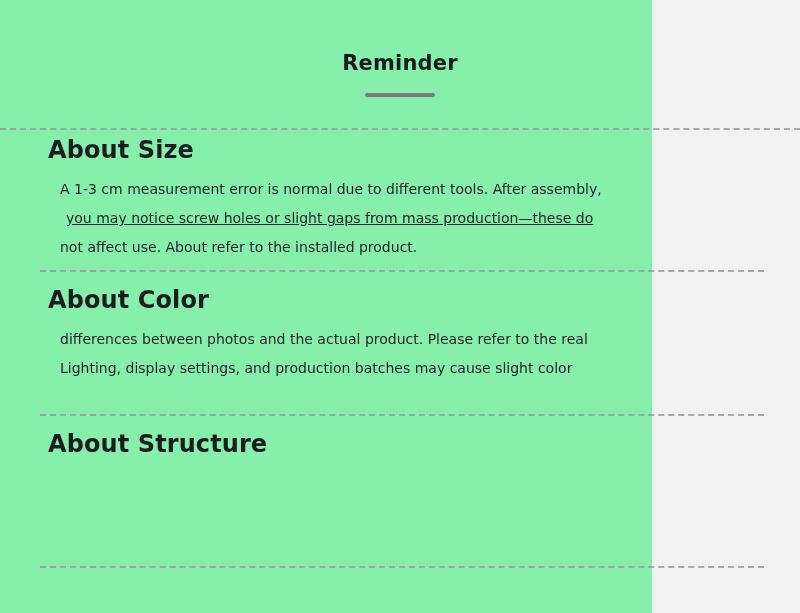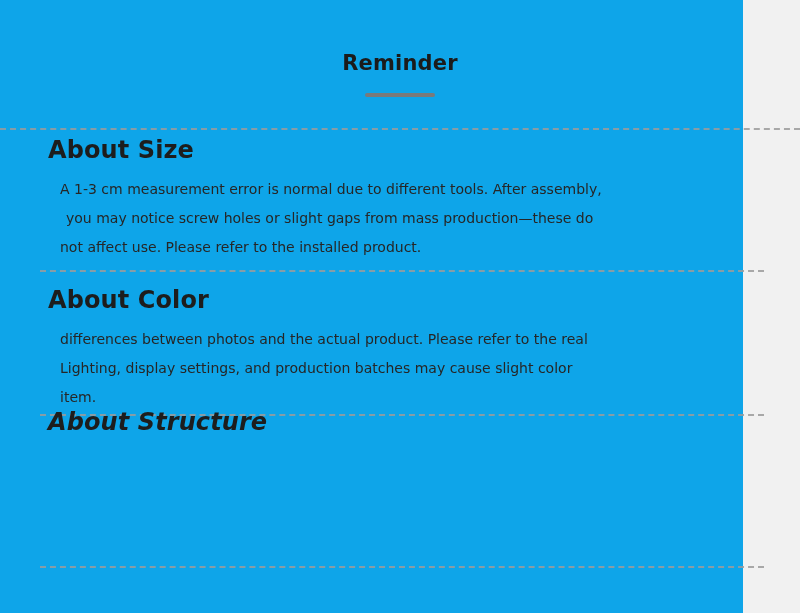--- a/index.html
+++ b/index.html
@@ -10,23 +10,23 @@
   body {
     width: 800px;
     height: 613px;
     background: #f1f1f1;
     font-family: "DejaVu Sans", "Liberation Sans", sans-serif;
     overflow: hidden;
   }
 
   .page {
     position: relative;
-    width: 743px;
+    width: 652px;
     height: 613px;
-    background: #0ea5e9;
+    background: #86efac;
     box-sizing: border-box;
   }
 
   
   .title-block {
     position: absolute;
     left: 0;
     top: 50px;
     width: 800px;
     text-align: center;
@@ -68,40 +68,41 @@
   .divider-d4 { top: 566px; }
 
   
   .section {
     position: absolute;
     left: 48px;
     width: 716px;
   }
   .section-1 { top: 138px; }
   .section-2 { top: 288px; }
-  .section-3 { top: 410px; font-style: italic; }
+  .section-3 { top: 432px; }
 
   .section-heading {
     font-size: 24px;
     font-weight: bold;
     color: #1d1d1d;
     line-height: 24px;
     margin: 0;
     letter-spacing: 0.1px;
   }
   .section-body {
     font-size: 14px;
     color: #262626;
     line-height: 29px;
     margin: 13px 0 0 12px;
     font-weight: normal;
   }
   .section-body .indent-line {
     display: block;
     padding-left: 6px;
+    text-decoration: underline;
   }
   .section-body .line {
     display: block;
   }
 </style>
 </head>
 <body>
 
 <div class="page">
 
@@ -110,32 +111,31 @@
     <div class="title-rule"></div>
   </div>
 
   <div class="divider full divider-d1"></div>
 
   <div class="section section-1">
     <h2 class="section-heading">About Size</h2>
     <p class="section-body">
       <span class="line">A 1-3 cm measurement error is normal due to different tools. After assembly,</span>
       <span class="indent-line">you may notice screw holes or slight gaps from mass production—these do</span>
-      <span class="line">not affect use. Please refer to the installed product.</span>
+      <span class="line">not affect use. About refer to the installed product.</span>
     </p>
   </div>
 
   <div class="divider inset divider-d2"></div>
 
   <div class="section section-2">
     <h2 class="section-heading">About Color</h2>
     <p class="section-body">
       <span class="line">differences between photos and the actual product. Please refer to the real</span>
       <span class="line">Lighting, display settings, and production batches may cause slight color</span>
-      <span class="line">item.</span>
     </p>
   </div>
 
   <div class="divider inset divider-d3"></div>
 
   <div class="section section-3">
     <h2 class="section-heading">About Structure</h2>
   </div>
 
   <div class="divider inset divider-d4"></div>

